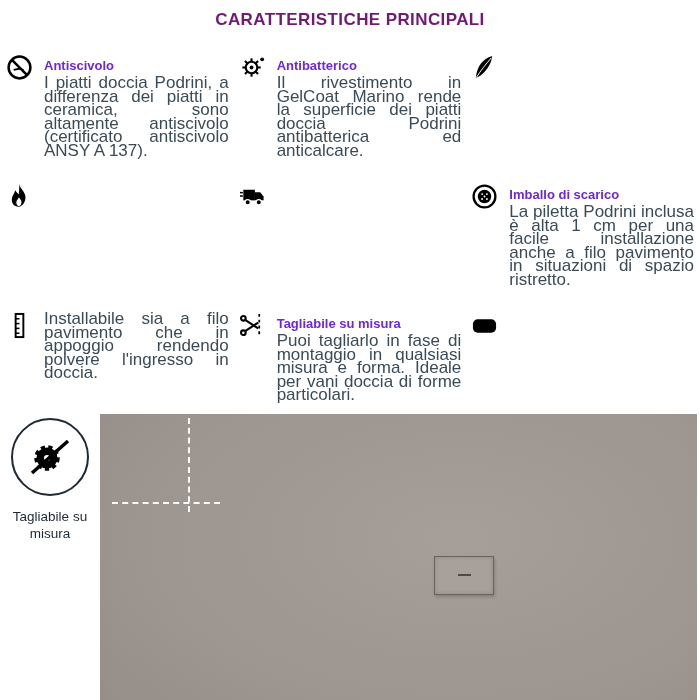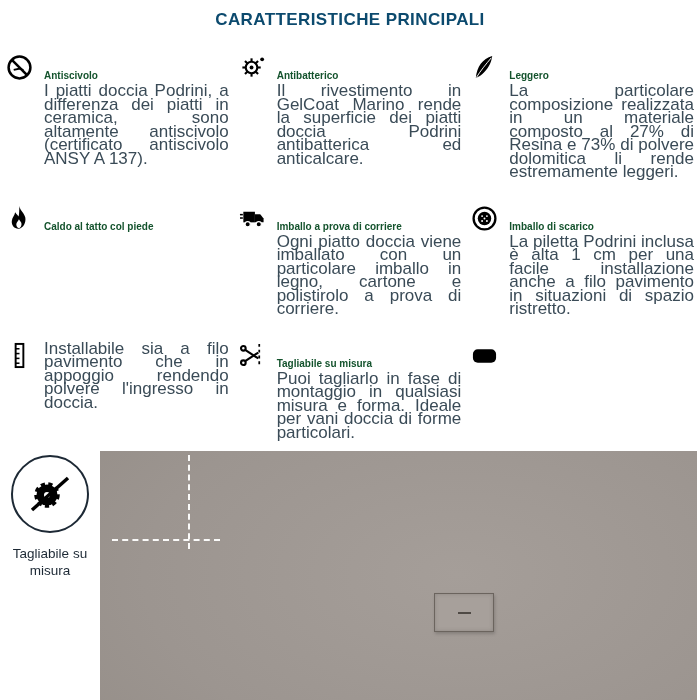--- a/index.html
+++ b/index.html
@@ -9,40 +9,40 @@
     overflow: hidden;
     font-family: "Liberation Sans", sans-serif;
   }
   .page { position: relative; width: 700px; height: 700px; }
 
   h1.page-title {
     margin: 10px 0 0 0;
     text-align: center;
     font-size: 17px;
     letter-spacing: .4px;
-    color: #0c4a6e;
+    color: #701a75;
     font-weight: bold;
   }
 
   .features {
     margin-top: 24px;
     padding: 0 6px;
     display: grid;
     grid-template-columns: 1fr 1fr 1fr;
     column-gap: 10px;
     row-gap: 26px;
   }
   .feature { display: flex; gap: 8px; }
   .ficon { flex: 0 0 30px; width: 30px; height: 30px; }
   .ficon svg { width: 27px; height: 27px; display: block; }
   .ftext { flex: 1; min-width: 0; }
   .ftext h3 {
-    margin: 16px 0 3px 0;
-    font-size: 10px;
-    color: #14532d;
+    margin: 4px 0 3px 0;
+    font-size: 13px;
+    color: #6d28d9;
     font-weight: bold;
   }
   .ftext p {
     margin: 0;
     font-size: 17px;
     line-height: 13.5px;
     color: #3a4b57;
     text-align: justify;
   }
 
@@ -145,53 +145,44 @@
       </div>
     </div>
 
     <div class="feature">
       <span class="ficon">
         <svg viewBox="0 0 28 28">
             <path d="M22 2 C12 5 6 13 5 25 C7 24 9.5 23 11.5 21 C17 16 21 10 22 2 Z" fill="#000"></path>
             <path d="M5.5 24.5 C10 17 16 10 21 4" stroke="#fff" stroke-width="1" fill="none"></path>
           </svg>
       </span>
-      <div class="ftext">
-        <h3>Leggero</h3>
-        <p>La particolare composizione realizzata in un materiale composto al 27% di Resina e 73% di polvere dolomitica li rende estremamente leggeri.</p>
-      </div>
     </div>
 
     <div class="feature">
       <span class="ficon">
         <svg viewBox="0 0 28 28">
             <path d="M14 1 C14.5 6 19 8 20 13 C21 18 18 24 13.5 24.5 C9 25 5.5 21 6 16.5 C6.4 13 9 11 9.5 7.5 C11 10 12.5 10.5 13 12 C14 9 13.5 5 14 1 Z" fill="#000"></path>
             <path d="M13.4 24 C11.2 23.5 10.2 21.2 10.9 19 C11.5 17.2 12.9 16.6 13.4 14.8 C14.4 16.8 16.3 17.7 16.1 20 C15.9 22.3 14.9 23.7 13.4 24 Z" fill="#fff"></path>
           </svg>
       </span>
       <div class="ftext">
-        <h3>Caldo al tatto col piede</h3>
       </div>
     </div>
 
     <div class="feature">
       <span class="ficon">
         <svg viewBox="0 0 28 28">
             <line x1="1" y1="10" x2="4" y2="10" stroke="#000" stroke-width="1.6"></line>
             <line x1="1" y1="13.5" x2="4" y2="13.5" stroke="#000" stroke-width="1.6"></line>
             <rect x="4.5" y="7" width="12" height="11" fill="#000"></rect>
             <path d="M16.5 9.5 h5.5 l3.5 4.5 v4 h-9 Z" fill="#000"></path>
             <circle cx="9" cy="20" r="2.7" fill="#000" stroke="#fff" stroke-width="1.2"></circle>
             <circle cx="20.5" cy="20" r="2.7" fill="#000" stroke="#fff" stroke-width="1.2"></circle>
           </svg>
       </span>
-      <div class="ftext">
-        <h3>Imballo a prova di corriere</h3>
-        <p>Ogni piatto doccia viene imballato con un particolare imballo in legno, cartone e polistirolo a prova di corriere.</p>
-      </div>
     </div>
 
     <div class="feature">
       <span class="ficon">
         <svg viewBox="0 0 28 28">
             <circle cx="14" cy="14" r="11.3" fill="none" stroke="#000" stroke-width="2.4"></circle>
             <circle cx="14" cy="14" r="7" fill="#000"></circle>
             <g fill="#fff">
               <circle cx="11.5" cy="11.5" r="1"></circle>
               <circle cx="16.5" cy="11.5" r="1"></circle>

